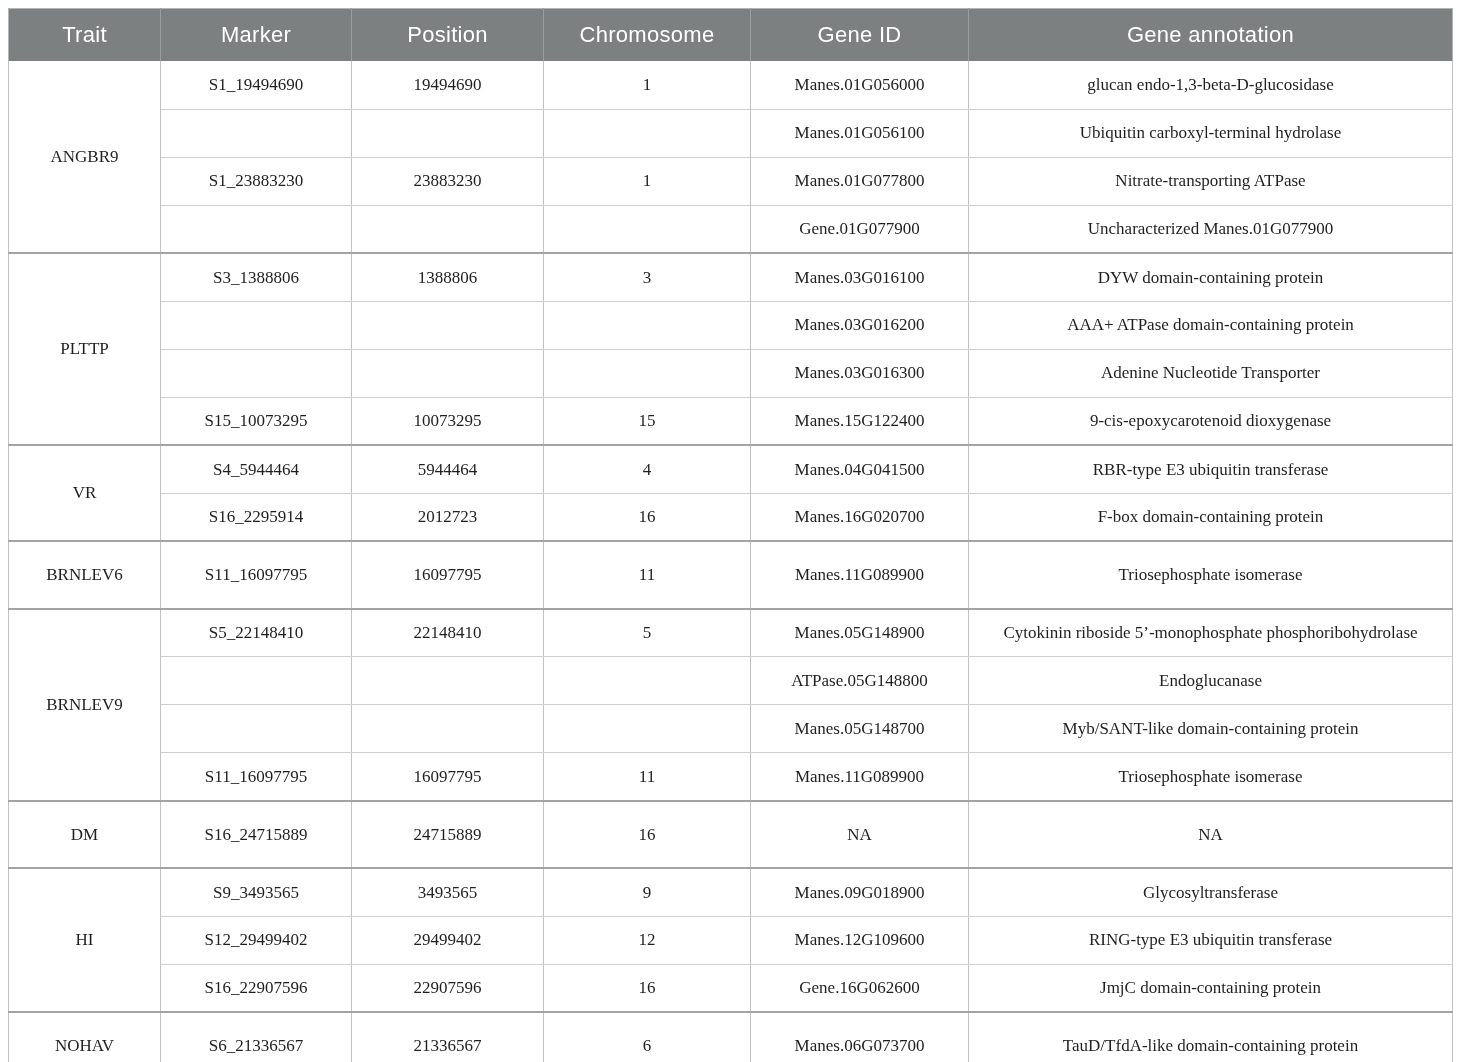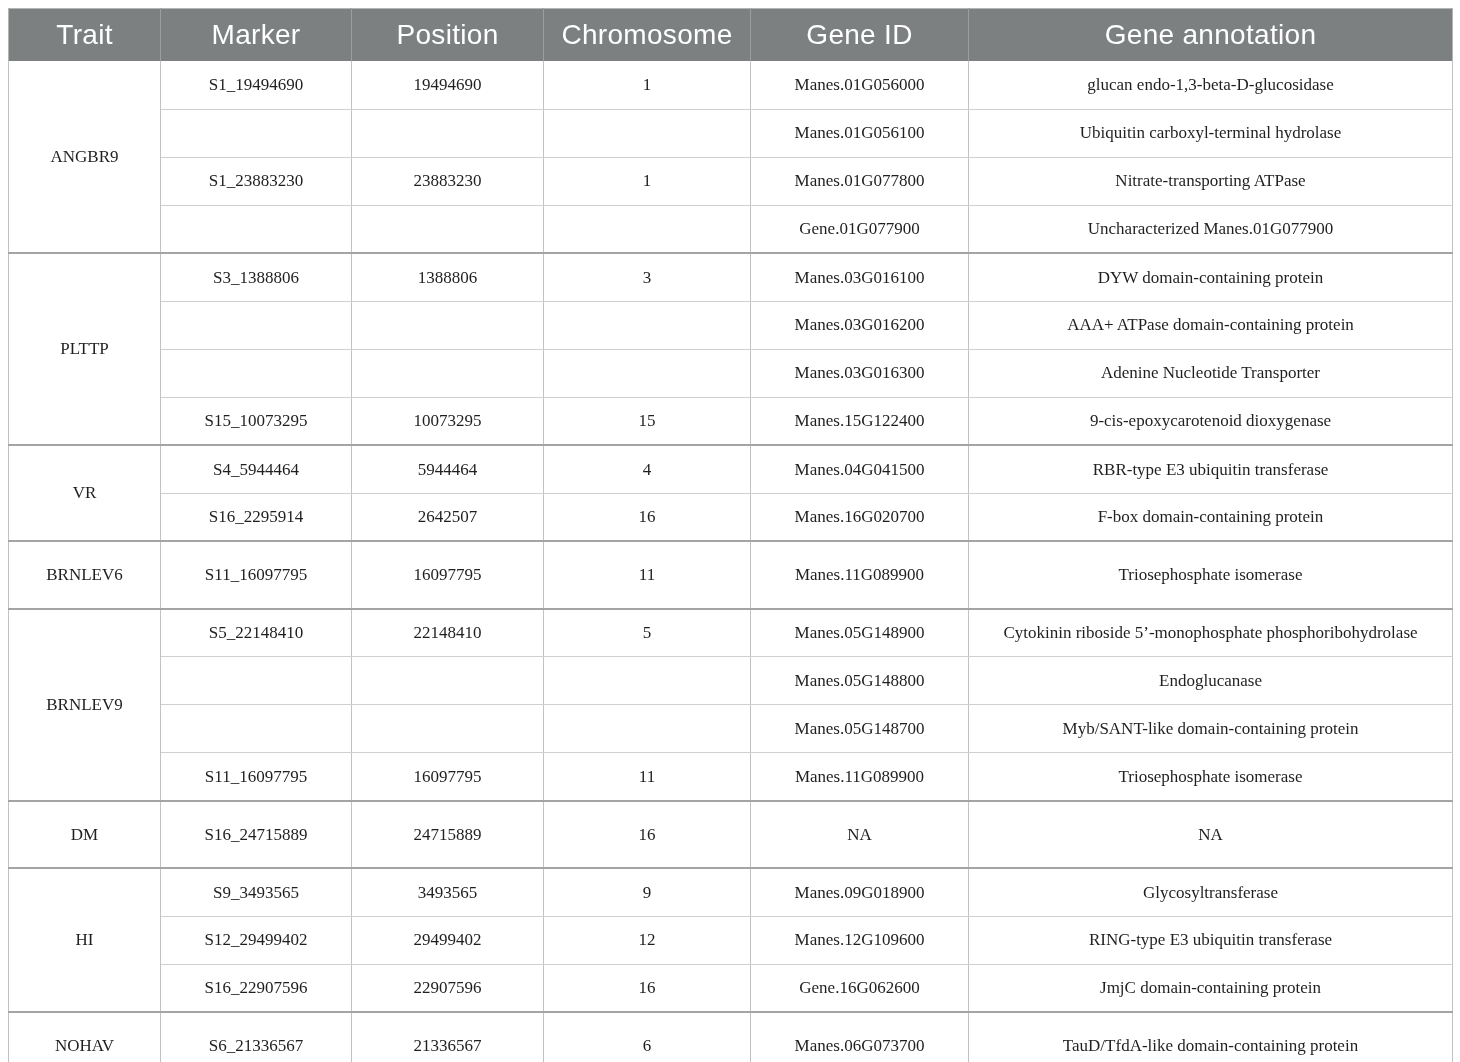--- a/index.html
+++ b/index.html
@@ -19,21 +19,21 @@
     width:1444px;
     border-collapse:collapse;
     table-layout:fixed;
     border:1px solid var(--outer-border);
   }
   thead th{
     background:var(--header-bg);
     color:var(--header-text);
     font-family:"Liberation Sans", sans-serif;
     font-weight:400;
-    font-size:28px;
+    font-size:22px;
     letter-spacing:0.3px;
     height:52px;
     padding:0 4px;
     border:none;
     text-align:center;
     vertical-align:middle;
   }
   thead th + th{border-left:1px solid var(--header-sep);margin-left:37px;}
   tbody td{
     border:1px solid var(--col-border);
@@ -136,21 +136,21 @@
       <tr class="group-start">
         <td class="trait-cell" rowspan="2">VR</td>
         <td>S4_5944464</td>
         <td>5944464</td>
         <td>4</td>
         <td>Manes.04G041500</td>
         <td>RBR-type E3 ubiquitin transferase</td>
       </tr>
       <tr>
         <td>S16_2295914</td>
-        <td>2642507</td>
+        <td>2012723</td>
         <td>16</td>
         <td>Manes.16G020700</td>
         <td>F-box domain-containing protein</td>
       </tr>
       <tr class="group-start">
         <td class="trait-cell" rowspan="1">BRNLEV6</td>
         <td>S11_16097795</td>
         <td>16097795</td>
         <td>11</td>
         <td>Manes.11G089900</td>
@@ -161,21 +161,21 @@
         <td>S5_22148410</td>
         <td>22148410</td>
         <td>5</td>
         <td>Manes.05G148900</td>
         <td>Cytokinin riboside 5’-monophosphate phosphoribohydrolase</td>
       </tr>
       <tr>
         <td></td>
         <td></td>
         <td></td>
-        <td>Manes.05G148800</td>
+        <td>ATPase.05G148800</td>
         <td>Endoglucanase</td>
       </tr>
       <tr>
         <td></td>
         <td></td>
         <td></td>
         <td>Manes.05G148700</td>
         <td>Myb/SANT-like domain-containing protein</td>
       </tr>
       <tr>

